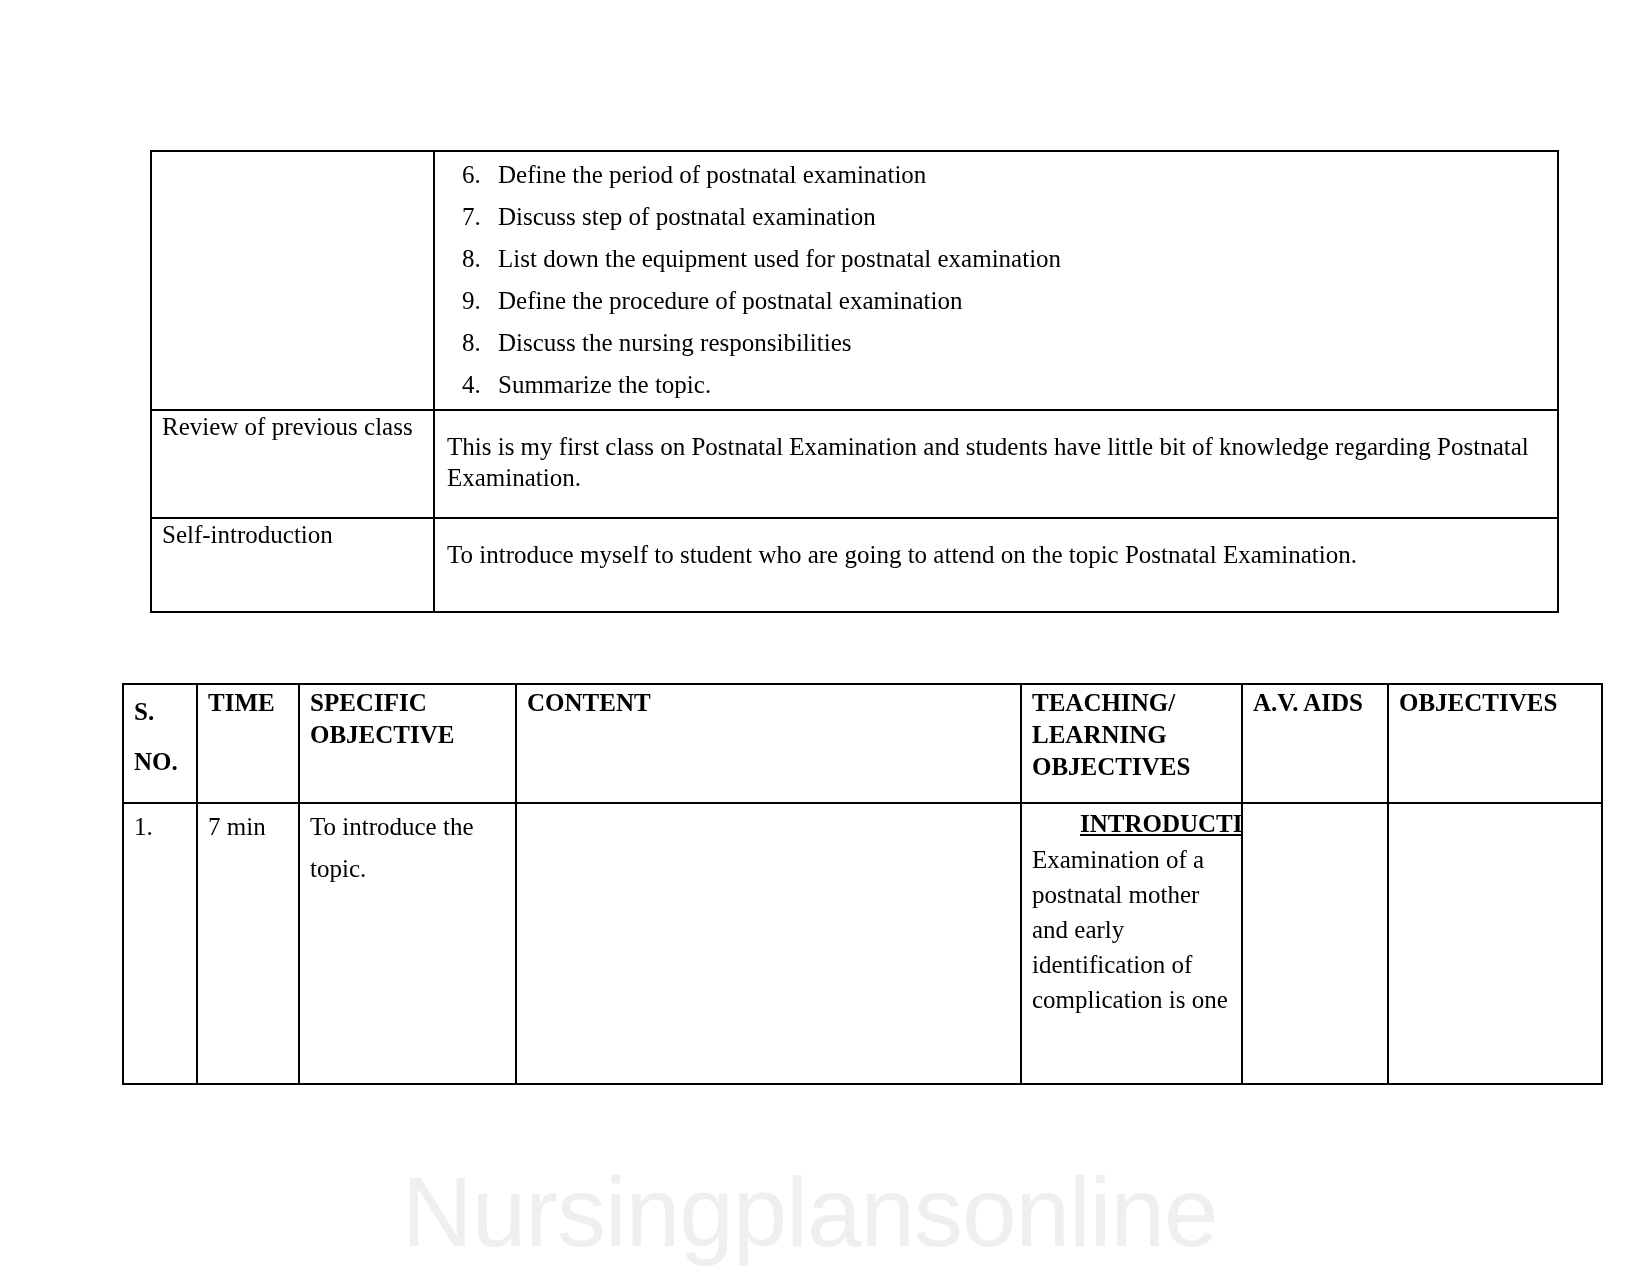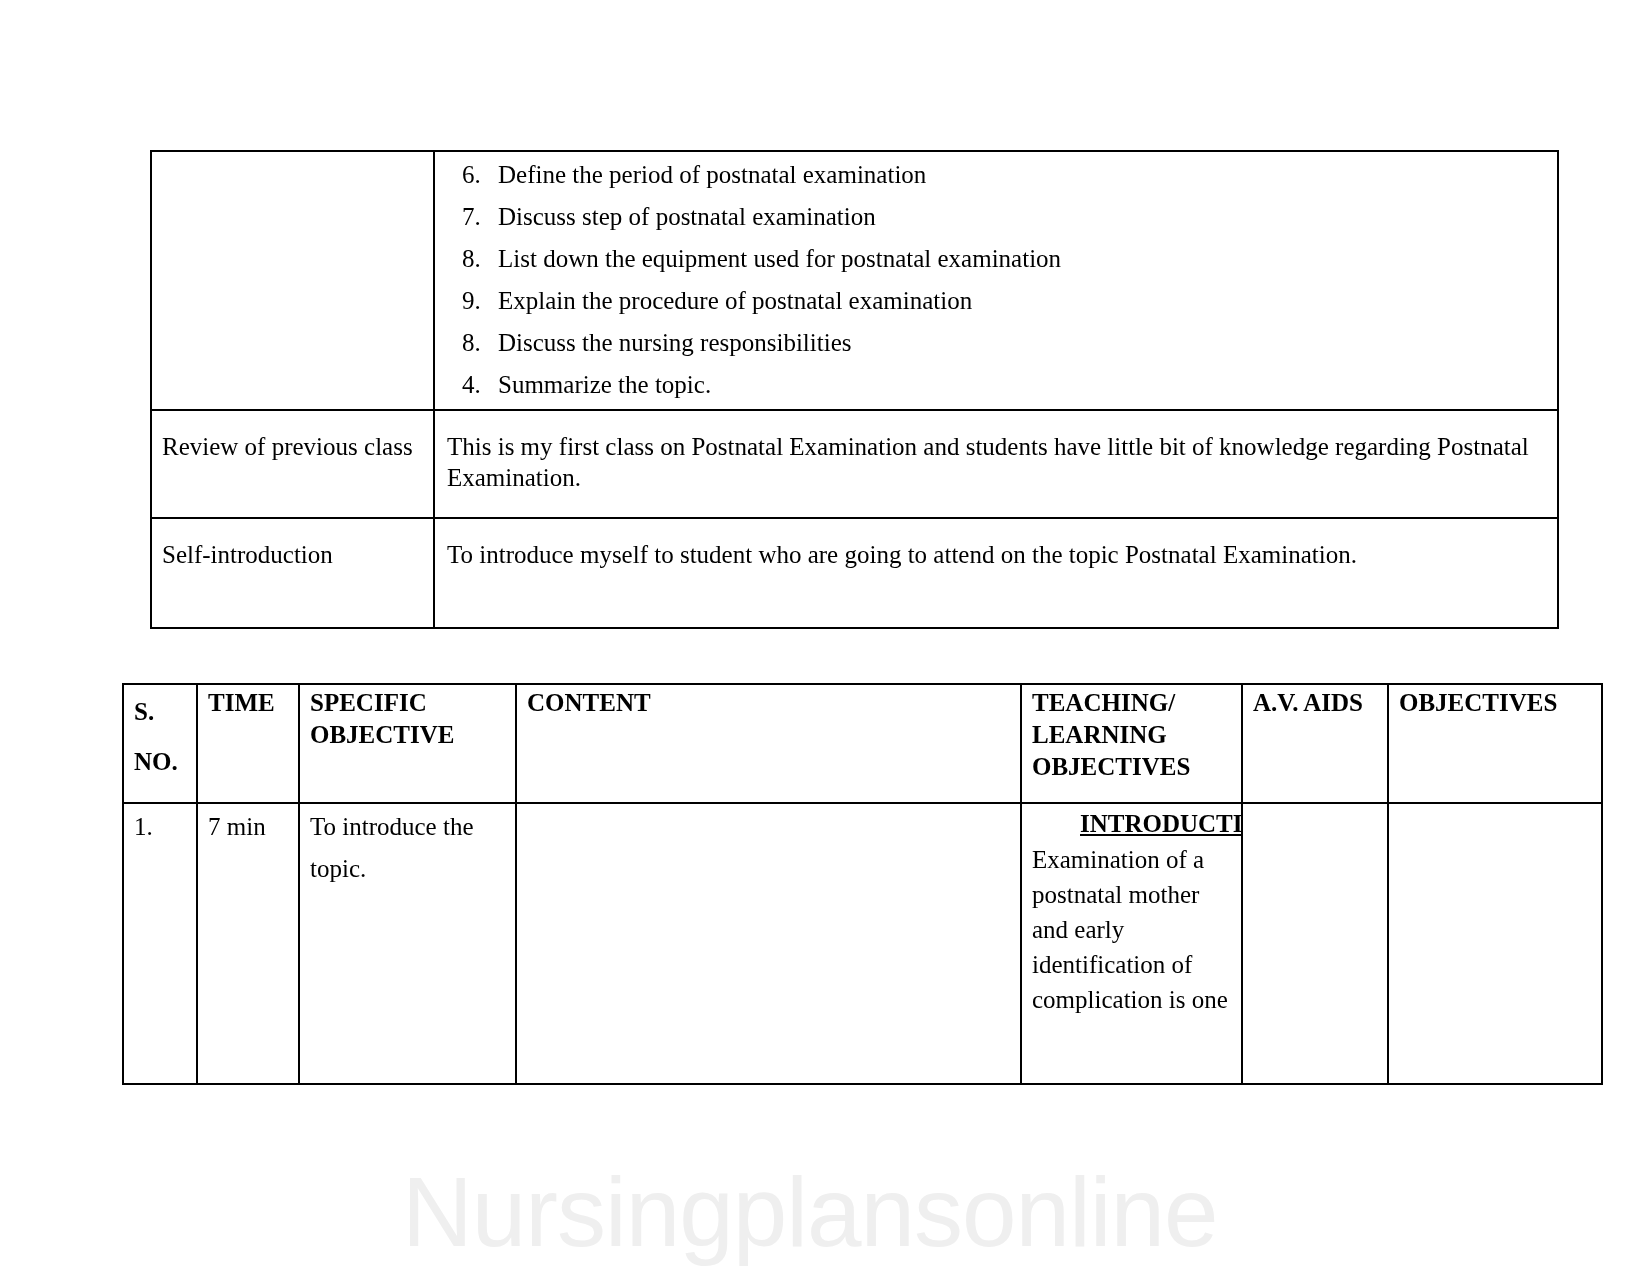--- a/index.html
+++ b/index.html
@@ -21,22 +21,22 @@
     vertical-align: top;
     font-size: 25px;
     padding: 0 10px;
     overflow: hidden;
   }
 
   
   .t1 { left: 150px; top: 150px; width: 1407px; }
   .t1 .row-a { height: 259px; }
   .t1 .row-b { height: 108px; }
-  .t1 .row-c { height: 110px; }
-  .t1 td.label-cell { line-height: 31px; padding-top: 20px; }
+  .t1 .row-c { height: 94px; }
+  .t1 td.label-cell { line-height: 31px; padding-top: 0; }
   .t1 td.value-cell { line-height: 31px; padding-top: 20px; padding-left: 12px; padding-right: 6px; }
   .t1 td.list-cell  { padding: 2px 10px 0 27px; }
   .obj-item { display: flex; line-height: 42px; }
   .obj-num  { display: inline-block; min-width: 36px; flex: 0 0 auto; }
   .obj-text { flex: 1 1 auto; }
 
   
   .t2 { left: 122px; top: 683px; width: 1479px; }
   .t2 .row-head { height: 119px; }
   .t2 .row-body { height: 281px; }
@@ -89,21 +89,21 @@
             <div class="obj-item">
               <span class="obj-num">7.</span>
               <span class="obj-text">Discuss step of postnatal examination</span>
             </div>
             <div class="obj-item">
               <span class="obj-num">8.</span>
               <span class="obj-text">List down the equipment used for postnatal examination</span>
             </div>
             <div class="obj-item">
               <span class="obj-num">9.</span>
-              <span class="obj-text">Explain the procedure of postnatal examination</span>
+              <span class="obj-text">Define the procedure of postnatal examination</span>
             </div>
             <div class="obj-item">
               <span class="obj-num">8.</span>
               <span class="obj-text">Discuss the nursing responsibilities</span>
             </div>
             <div class="obj-item">
               <span class="obj-num">4.</span>
               <span class="obj-text">Summarize the topic.</span>
             </div>
           </div>

